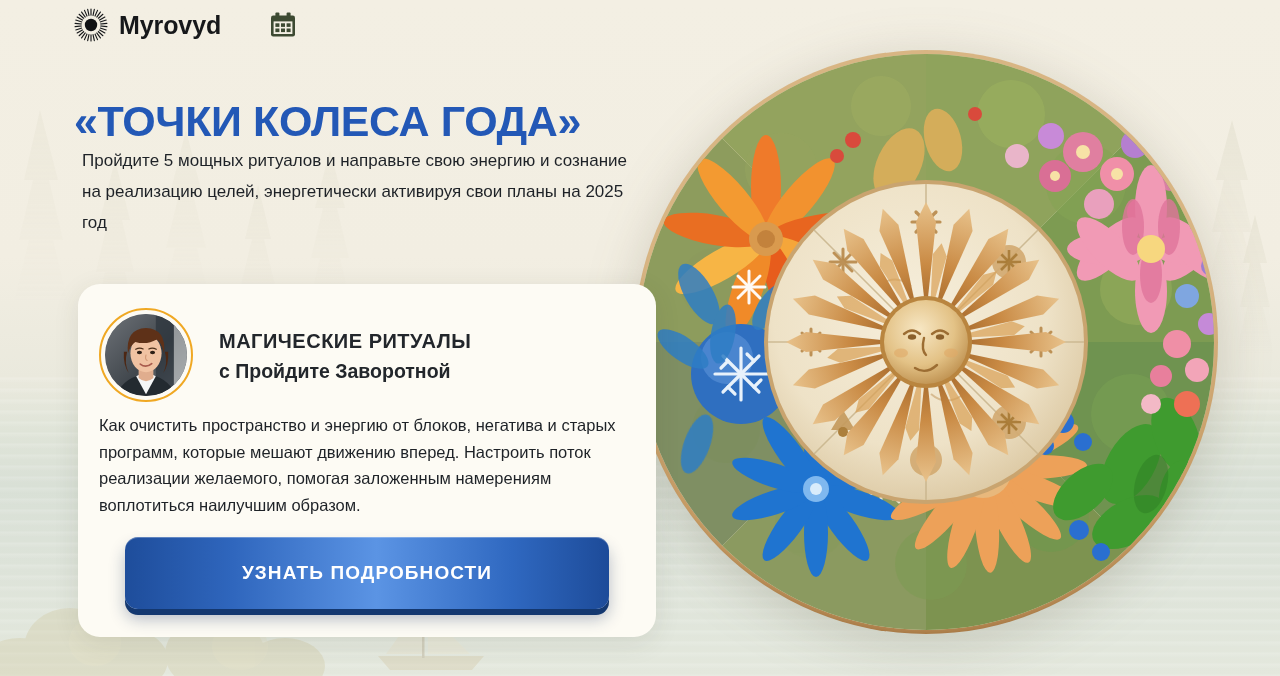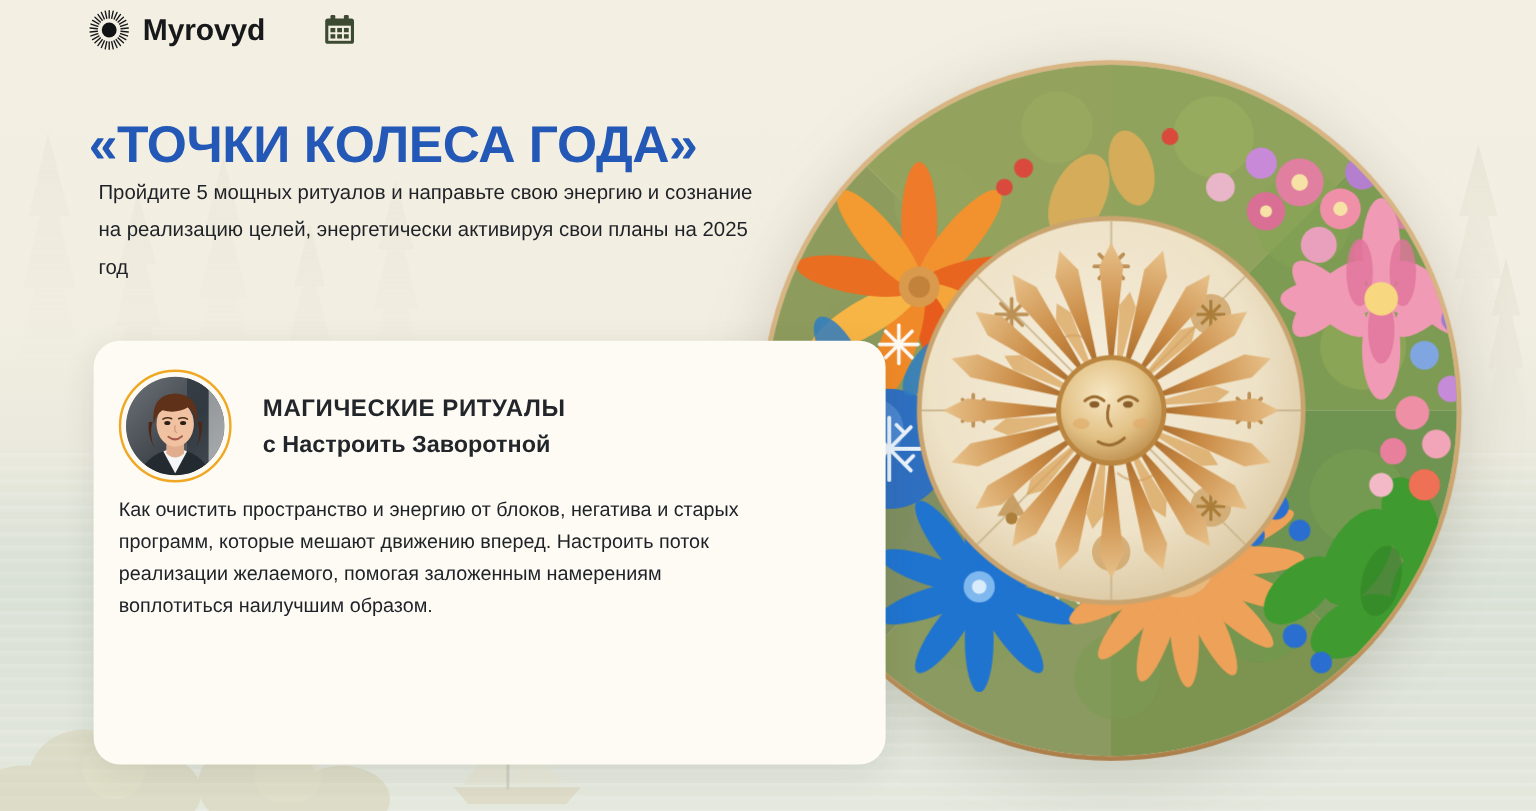--- a/index.html
+++ b/index.html
@@ -109,21 +109,21 @@
     font-size: 17px;
     line-height: 31px;
     color: #1e2227;
     z-index: 30;
   }
 
   
   .card {
     position: absolute;
     left: 78px; top: 284px;
-    width: 660px; height: 353px;
+    width: 578px; height: 353px;
     background: #fdfbf4;
     border-radius: 22px;
     box-shadow: 0 6px 26px rgba(60,60,40,.10);
     z-index: 30;
   }
   .card-head {
     position: absolute; left: 21px; top: 24px;
     display: flex; align-items: center; gap: 26px;
   }
   .avatar-ring {
@@ -740,21 +740,22 @@
             <path d="M37.5 43 q4.5 -2.6 9 -0.4" stroke="#4a2d18" stroke-width="1.5" fill="none" stroke-linecap="round"></path>
             <path d="M53.5 42.6 q4.5 -2.2 9 0.4" stroke="#4a2d18" stroke-width="1.5" fill="none" stroke-linecap="round"></path>
 
             <path d="M50 50 q-1.6 5 1.4 6.6" stroke="#d49b78" stroke-width="1.4" fill="none" stroke-linecap="round"></path>
             <path d="M43 61 q7 5.5 14 -0.6" stroke="#a85b4d" stroke-width="2" fill="none" stroke-linecap="round"></path>
           </g>
         </svg>
       </div>
       <div class="card-heads-text">
         <div class="card-kicker">МАГИЧЕСКИЕ РИТУАЛЫ</div>
-        <div class="card-presenter">с Настроить Заворотной</div>
+        <div class="card-presenter">с Пройдите Заворотной</div>
       </div>
     </div>
 
     <p class="card-body">Как очистить пространство и энергию от блоков, негатива и старых программ, которые мешают движению вперед. Настроить поток реализации желаемого, помогая заложенным намерениям воплотиться наилучшим образом.</p>
 
+    <button class="cta" type="button">УЗНАТЬ ПОДРОБНОСТИ</button>
   </div>
 
 </div>
 
 </body></html>

